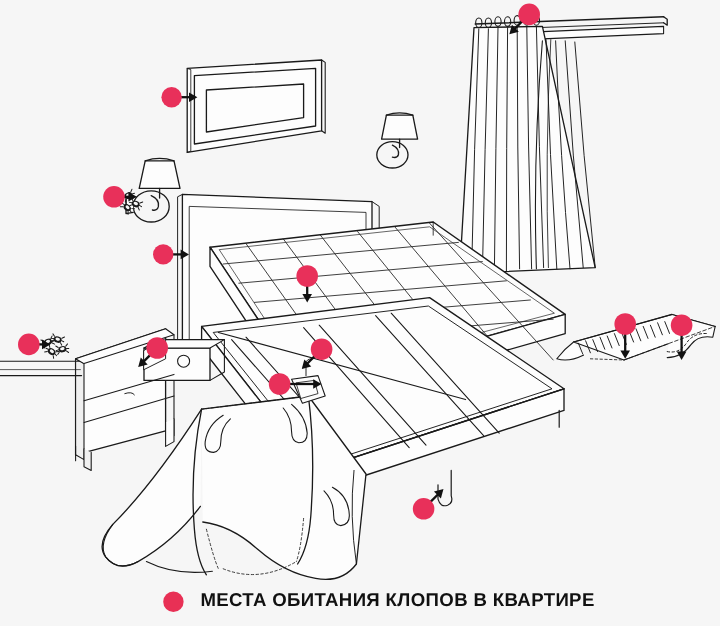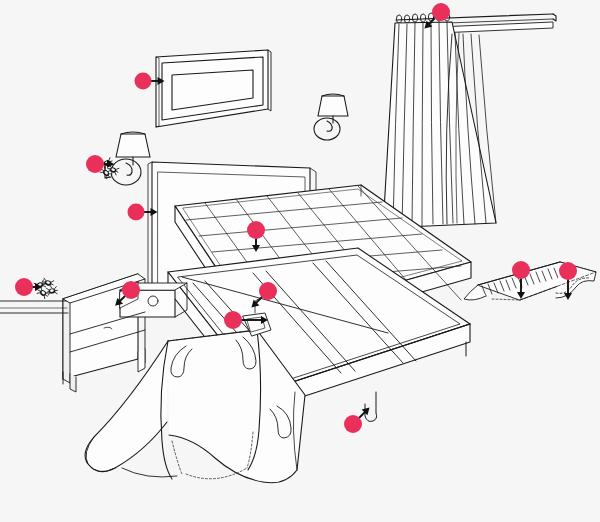--- a/index.html
+++ b/index.html
@@ -359,14 +359,18 @@
         </g>
         <g>
           <line x1="358.76" y1="418.24" x2="366.32" y2="410.68" stroke="#111" stroke-width="1.9"></line>
           <polygon points="369.56,407.44 367.4,415.36 361.64,409.6" fill="#111"></polygon>
           <circle cx="353" cy="424" r="9" fill="#e8305a"></circle>
           <title>Ножка кровати</title>
         </g>
       </g>
   </svg>
 
+  <div class="caption-row">
+    <span class="caption-dot"></span>
+    <span class="caption-text">МЕСТА ОБИТАНИЯ КЛОПОВ В КВАРТИРЕ</span>
+  </div>
 
 </div>
 
 </body></html>

